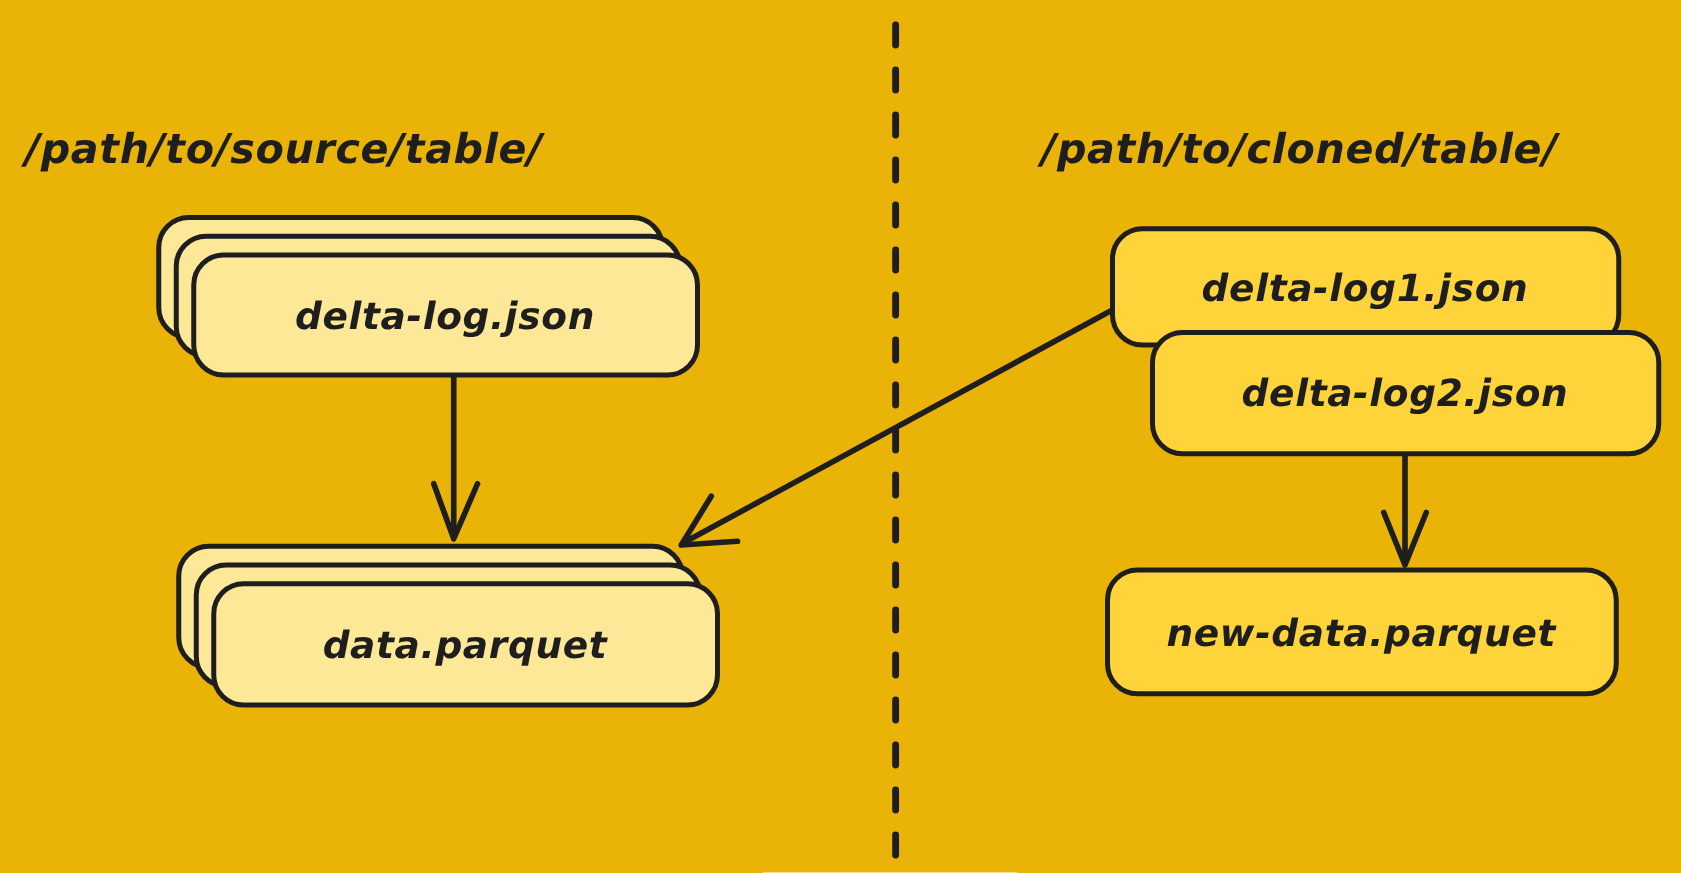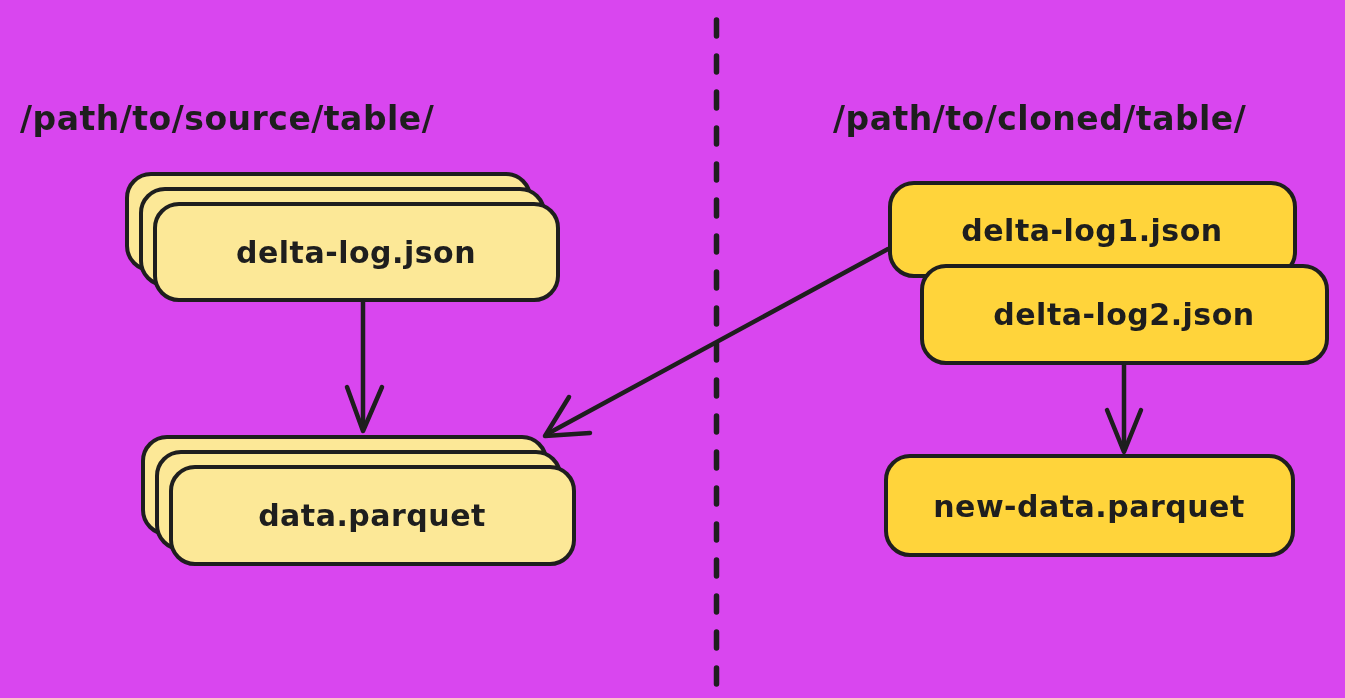--- a/index.html
+++ b/index.html
@@ -8,21 +8,22 @@
     background: #ffffff;
     width: 1345px;
     height: 698px;
     overflow: hidden;
     font-family: "DejaVu Sans", sans-serif;
   }
   .canvas-wrap {
     position: relative;
     width: 1345px;
     height: 698px;
-    background: #d946ef;
+    background: #eab308;
+    font-style: italic;
   }
   svg { display: block; }
   .card {
     stroke: #1e1e1e;
     stroke-width: 4;
   }
   .shaft, .head {
     stroke: #1e1e1e;
     stroke-width: 4.5;
     fill: none;

